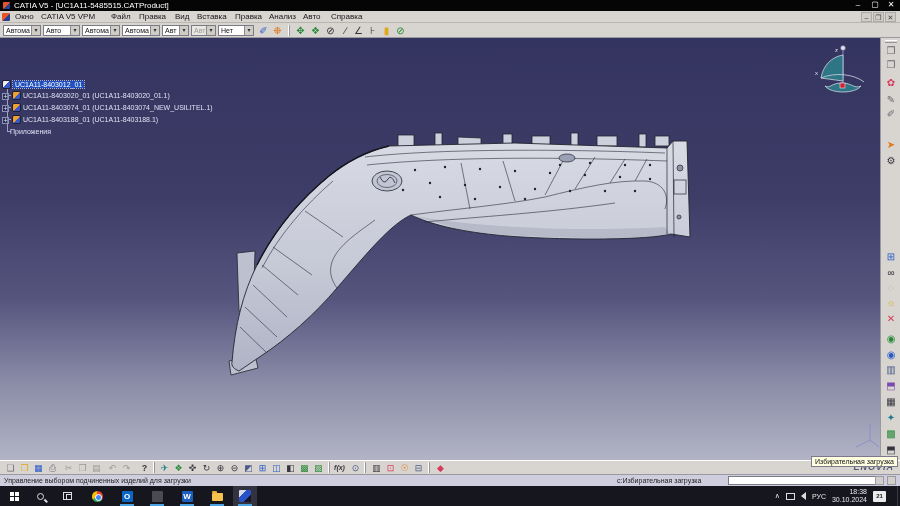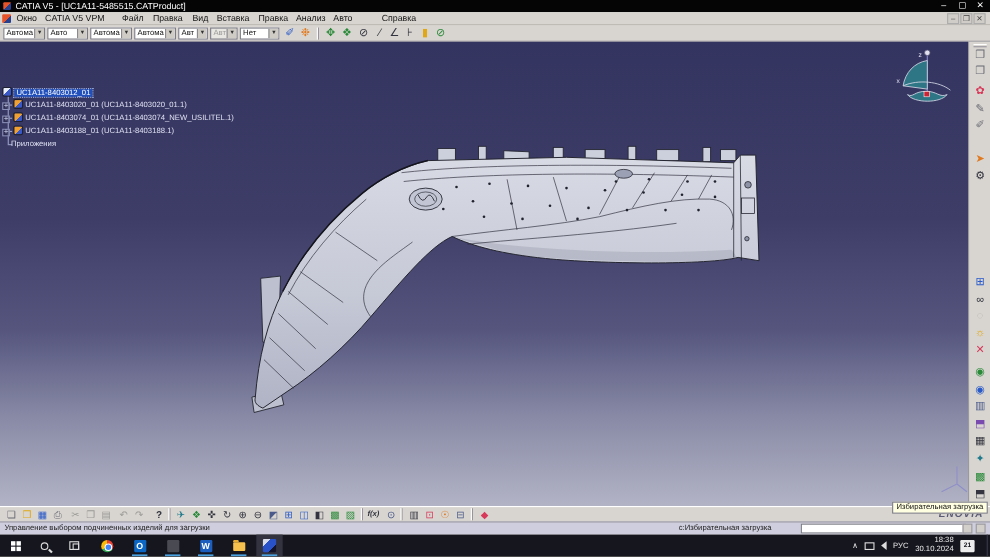--- a/index.html
+++ b/index.html
@@ -112,21 +112,21 @@
     <span class="appicon2"></span>
     <span class="mi" style="left:12px">Окно</span>
     <span class="mi" style="left:38px">CATIA V5 VPM</span>
     <span class="mi" style="left:108px">Файл</span>
     <span class="mi" style="left:136px">Правка</span>
     <span class="mi" style="left:172px">Вид</span>
     <span class="mi" style="left:194px">Вставка</span>
     <span class="mi" style="left:232px">Правка</span>
     <span class="mi" style="left:266px">Анализ</span>
     <span class="mi" style="left:300px">Авто</span>
-    <span class="mi" style="left:344px">Справка</span>
+    <span class="mi" style="left:328px">Справка</span>
     <span class="mdi" style="right:28px">–</span>
     <span class="mdi" style="right:16px">❐</span>
     <span class="mdi" style="right:4px">✕</span>
   </div>
 
   <div class="ribbon">
     <span class="combo" style="left:3px;width:38px"><span>Автома</span><span class="arr">▾</span></span>
     <span class="combo" style="left:43px;width:37px"><span>Авто</span><span class="arr">▾</span></span>
     <span class="combo" style="left:82px;width:38px"><span>Автома</span><span class="arr">▾</span></span>
     <span class="combo" style="left:122px;width:38px"><span>Автома</span><span class="arr">▾</span></span>

